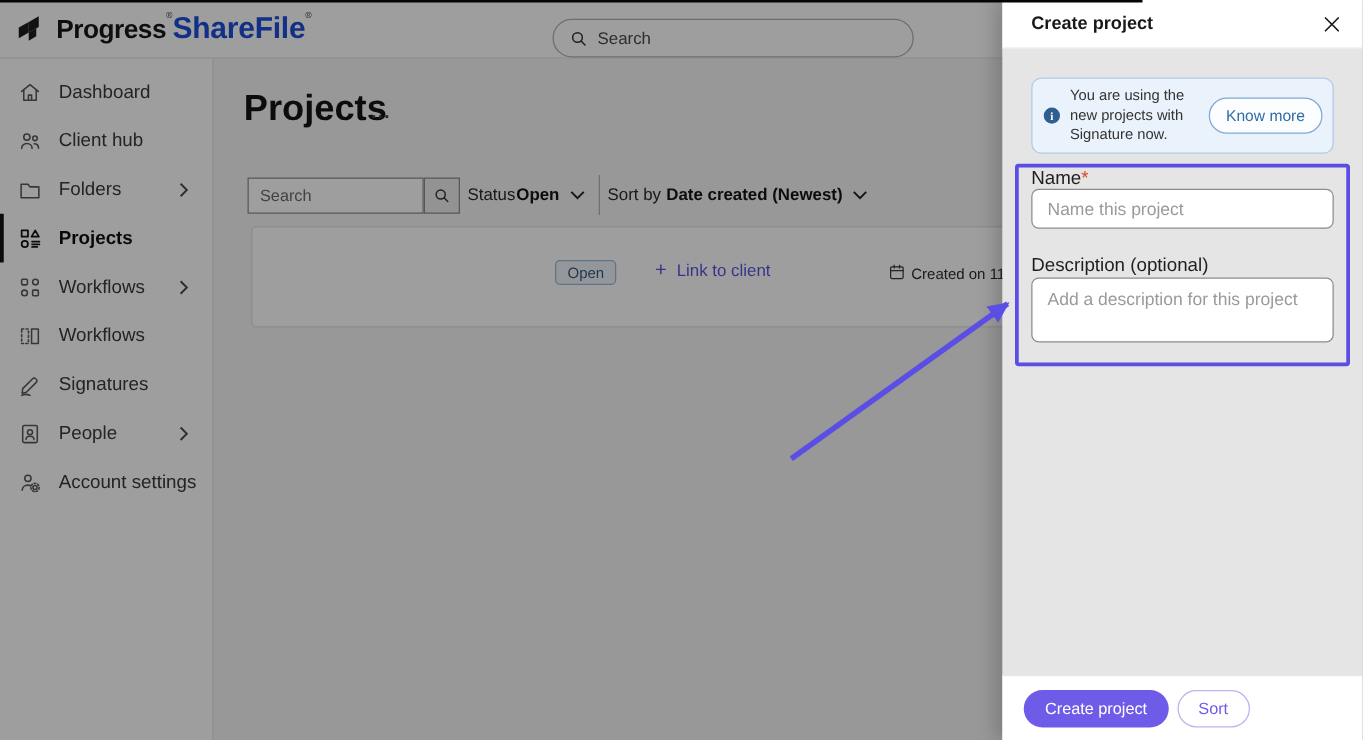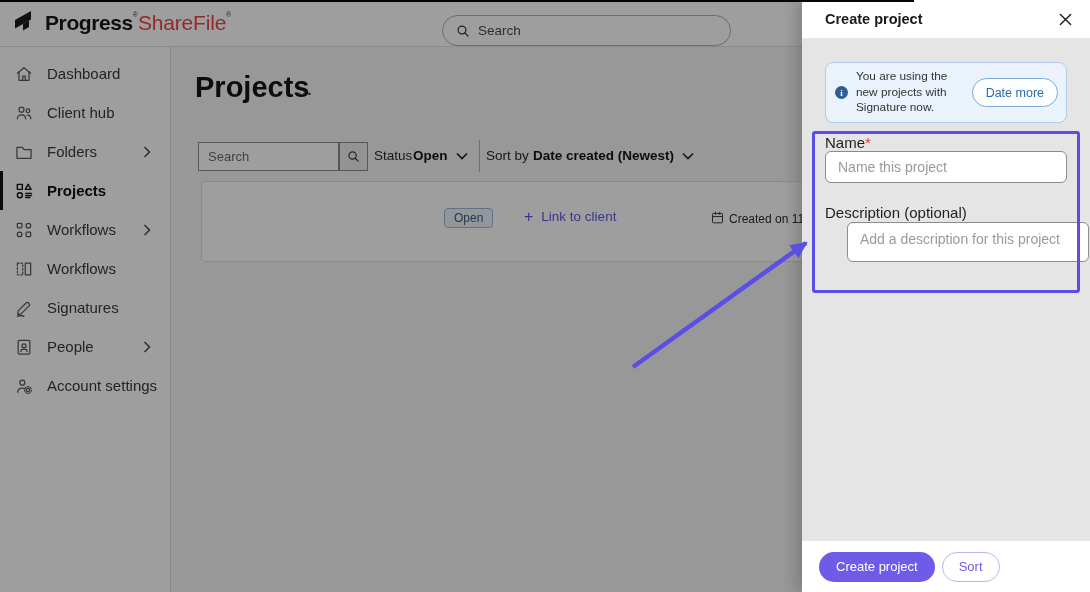--- a/index.html
+++ b/index.html
@@ -7,21 +7,21 @@
   body { font-family:"Liberation Sans", sans-serif; background:#fff; }
   .canvas { position:relative; width:1090px; height:592px; overflow:hidden; background:#fff; }
 
   
   .app { position:absolute; inset:0; }
   .topbar { position:absolute; top:0; left:0; width:100%; height:47px; background:#fff;
             border-bottom:1px solid #e2e2e2; }
   .logo { position:absolute; left:14px; top:9px; display:flex; align-items:flex-end; gap:5px; }
   .logo-mark { width:26px; height:26px; }
   .logo-progress { font-size:21px; font-weight:700; color:#181818; letter-spacing:-0.4px; }
-  .logo-sharefile { font-size:21px; font-weight:400; color:#ef4444; letter-spacing:-0.2px; }
+  .logo-sharefile { font-size:24px; font-weight:700; color:#1d4ed8; letter-spacing:-0.2px; }
   .logo sup { font-size:7px; color:#444; vertical-align:top; }
   .global-search { position:absolute; left:442px; top:15px; width:289px; height:31px;
             border:1px solid #b0b0b0; border-radius:16px; background:#fff;
             display:flex; align-items:center; gap:7px; padding:0 12px; }
   .global-search input { border:none; outline:none; flex:1; font-size:13.5px; color:#333;
             font-family:"Liberation Sans", sans-serif; background:transparent; }
   .global-search input::placeholder { color:#4a4a4a; }
 
   .sidebar { position:absolute; top:47px; left:0; width:171px; bottom:0; background:#fff;
             border-right:1px solid #dedede; padding-top:7px; }
@@ -92,21 +92,21 @@
   .banner-btn { height:29px; padding:0 13px; border:1px solid #7FA9D6; border-radius:15px;
             background:#fcfdfe; color:#2E6CA8; font-size:12.5px; cursor:pointer;
             white-space:nowrap; font-family:"Liberation Sans", sans-serif; }
   .field-label { position:absolute; left:23px; font-size:15px; color:#1f1f1f; }
   .req-star { color:#E0442C; }
   .field-input { position:absolute; left:23px; width:242px; border:1px solid #8C8C8C;
             border-radius:6px; font-size:14px; color:#222; outline:none; background:#fff;
             font-family:"Liberation Sans", sans-serif; }
   .field-input::placeholder { color:#9a9a9a; }
   #name-input { top:151px; height:32px; padding:0 12px; }
-  #desc-input { top:222px; height:40px; padding:8px 12px; resize:none;margin-left:22px; }
+  #desc-input { top:222px; height:52px; padding:8px 12px; resize:none; }
   .drawer-footer { position:absolute; left:0; bottom:0; width:288px; height:52px;
             border-top:1px solid #e7e7e7; display:flex; align-items:center; padding-left:17px;
             gap:7px; background:#fff; }
   .btn-primary { height:30px; padding:0 17px; background:#6E5CE8; color:#fff; border:none;
             border-radius:15px; font-size:13px; cursor:pointer; font-family:"Liberation Sans", sans-serif; }
   .btn-secondary { height:30px; padding:0 16px; background:#fff; color:#6E5CE8;
             border:1px solid #BCB4F2; border-radius:15px; font-size:13px; cursor:pointer;
             font-family:"Liberation Sans", sans-serif; }
 
   
@@ -277,21 +277,21 @@
       <span class="close-btn">
         <svg width="13" height="13" viewBox="0 0 14 14">
           <path d="M1.5 1.5 L12.5 12.5 M12.5 1.5 L1.5 12.5" stroke="#1c1c1c" stroke-width="1.5" stroke-linecap="round"></path>
         </svg>
       </span>
     </div>
 
     <div class="banner">
       <span class="banner-icon">i</span>
       <span class="banner-text">You are using the new projects with Signature now.</span>
-      <button class="banner-btn">Date more</button>
+      <button class="banner-btn">Know more</button>
     </div>
 
     <div class="field-label" style="top:134px">
       <span>Name</span><span class="req-star">*</span>
     </div>
     <input id="name-input" class="field-input" placeholder="Name this project" style="">
 
     <div class="field-label" style="top:204px">Description (optional)</div>
     <textarea id="desc-input" class="field-input" placeholder="Add a description for this project" style=""></textarea>
 

